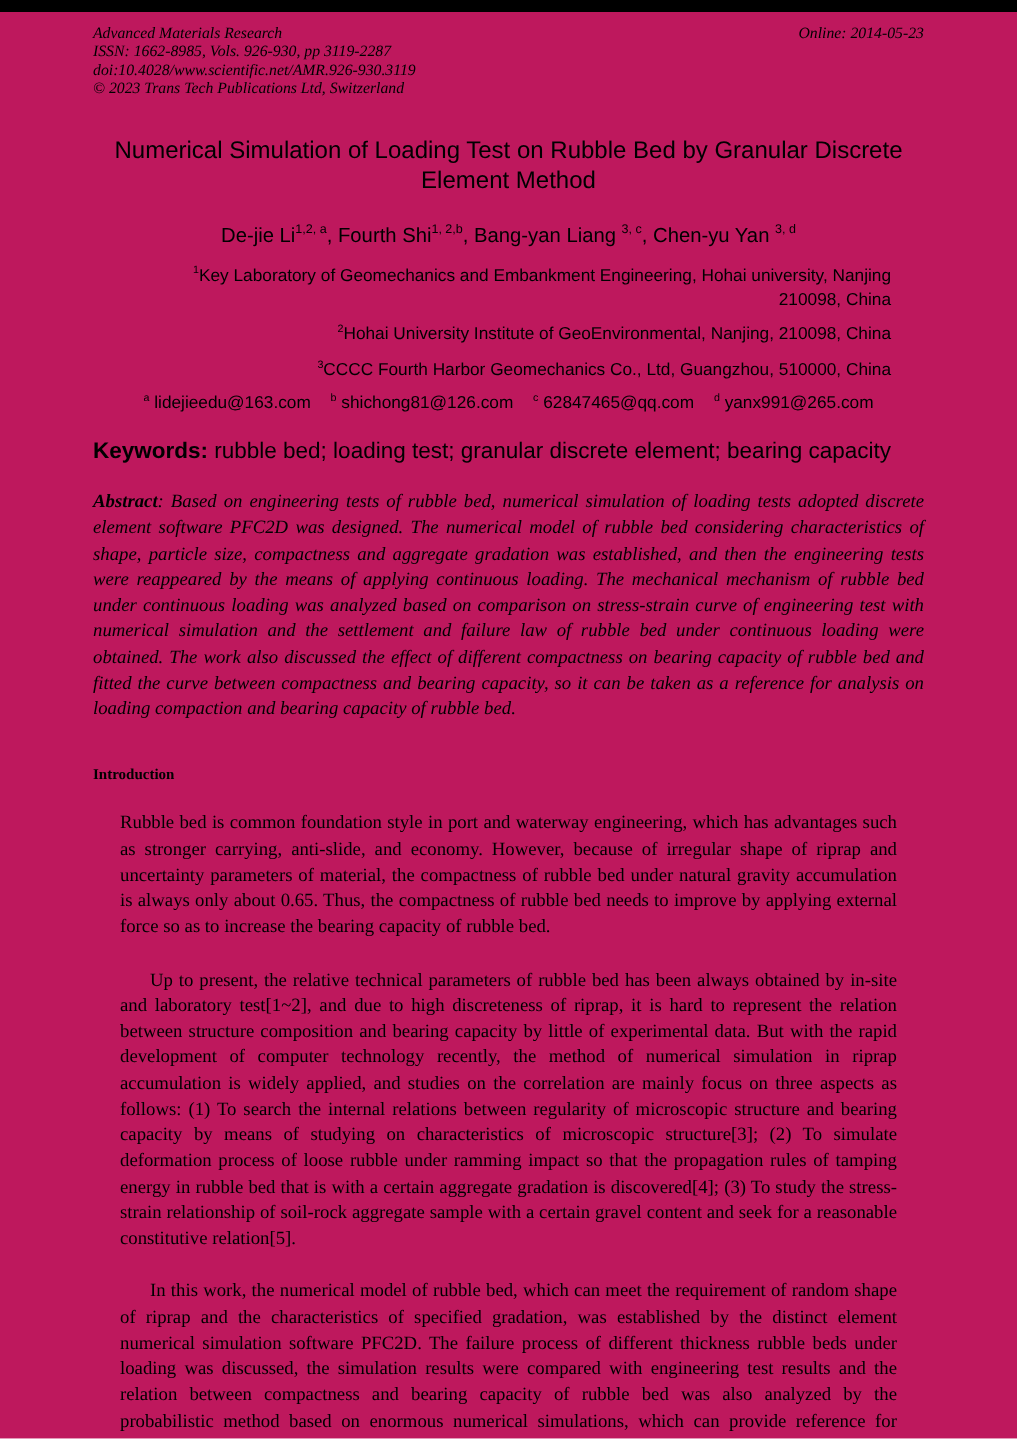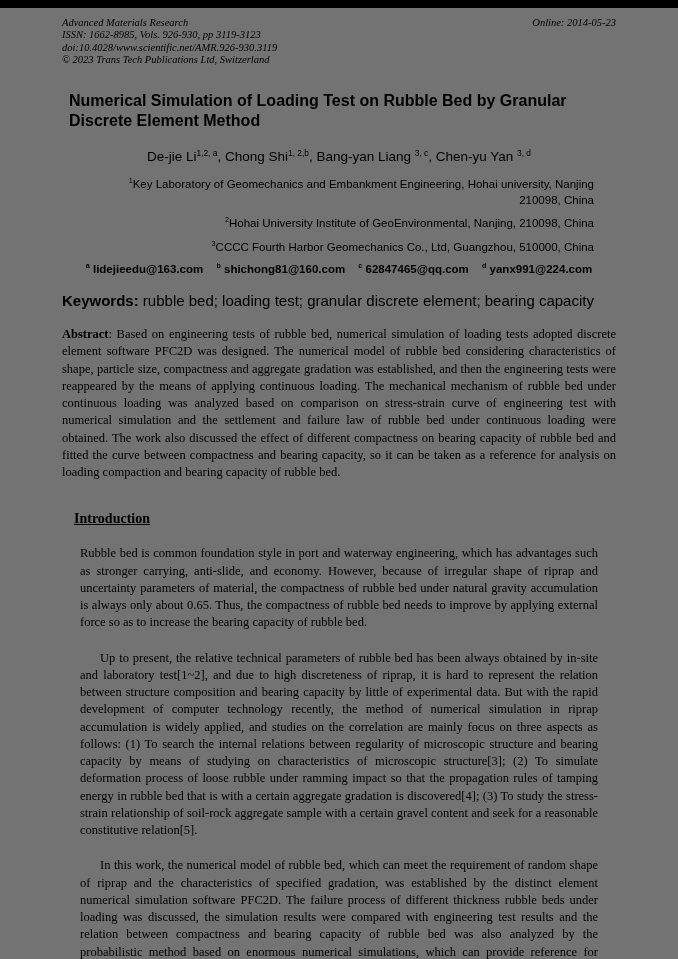--- a/index.html
+++ b/index.html
@@ -1,20 +1,20 @@
 <!DOCTYPE html>
 <html><head>
 <meta charset="utf-8">
 <style>
   html, body { margin: 0; padding: 0; background: #ffffff; }
   .page {
     position: relative;
     width: 678px;
     height: 959px;
-    background: #737373;
+    background: #be185d;
     font-family: "Liberation Serif", serif;
     color: #000000;
     overflow: hidden;
     box-sizing: border-box;
   }
   .top-bar {
     width: 100%;
     height: 8px;
     background: #000000;
   }
@@ -27,23 +27,24 @@
     font-size: 10.5px;
     line-height: 1.18;
   }
   .pub-row {
     display: flex;
     justify-content: space-between;
   }
   
   .title {
     font-family: "Liberation Sans", sans-serif;
-    font-weight: bold;
+    font-weight: normal;
     font-size: 16px;
     line-height: 1.3;
+    text-align: center;
     max-width: 540px;
     margin: 24px auto 0 auto;
   }
   
   .authors {
     font-family: "Liberation Sans", sans-serif;
     font-size: 13.5px;
     text-align: center;
     margin-top: 17px;
   }
@@ -64,42 +65,42 @@
     max-width: 510px;
     margin: 0 auto 8px auto;
   }
   
   .emails {
     font-family: "Liberation Sans", sans-serif;
     font-size: 11.5px;
     text-align: center;
     margin-top: 4px;
   }
-  .email-item { margin: 0 5px; white-space: nowrap; font-weight: bold; }
+  .email-item { margin: 0 5px; white-space: nowrap; }
   
   .keywords {
     font-family: "Liberation Sans", sans-serif;
     font-size: 15px;
     margin-top: 17px;
     text-align: left;
   }
   .keywords .kw-label { font-weight: bold; }
   
   .abstract {
     font-size: 12.5px;
     line-height: 1.38;
     text-align: justify;
     margin-top: 17px;
+    font-style: italic;
   }
   .abstract .abs-label { font-weight: bold; }
   .section-heading {
-    font-size: 14px;
+    font-size: 10px;
     font-weight: bold;
-    margin: 30px 0 9px 12px;
-    text-decoration: underline;
+    margin: 30px 0 9px 0;
   }
   .body-para {
     font-size: 12.5px;
     line-height: 1.38;
     text-align: justify;
     margin: 18px;
   }
   .body-para.indent { text-indent: 20px; }
 </style>
 </head>
@@ -107,45 +108,45 @@
 
 <div class="page">
   <div class="top-bar"></div>
   <div class="content">
 
     <div class="pub-header">
       <div class="pub-row">
         <span>Advanced Materials Research</span>
         <span>Online: 2014-05-23</span>
       </div>
-      <div>ISSN: 1662-8985, Vols. 926-930, pp 3119-3123</div>
+      <div>ISSN: 1662-8985, Vols. 926-930, pp 3119-2287</div>
       <div>doi:10.4028/www.scientific.net/AMR.926-930.3119</div>
       <div>© 2023 Trans Tech Publications Ltd, Switzerland</div>
     </div>
 
     <h1 class="title">Numerical Simulation of Loading Test on Rubble Bed by Granular Discrete Element Method</h1>
 
     <div class="authors">
       <span class="author"><span>De-jie Li</span><sup>1,2, a</sup><span>, </span></span>
-      <span class="author"><span>Chong Shi</span><sup>1, 2,b</sup><span>, </span></span>
+      <span class="author"><span>Fourth Shi</span><sup>1, 2,b</sup><span>, </span></span>
       <span class="author"><span>Bang-yan Liang </span><sup>3, c</sup><span>, </span></span>
       <span class="author"><span>Chen-yu Yan </span><sup>3, d</sup><span></span></span>
     </div>
 
     <div class="affiliations">
       <div class="affiliation"><sup>1</sup><span>Key Laboratory of Geomechanics and Embankment Engineering, Hohai university, Nanjing 210098, China</span></div>
       <div class="affiliation"><sup>2</sup><span>Hohai University Institute of GeoEnvironmental, Nanjing, 210098, China</span></div>
       <div class="affiliation"><sup>3</sup><span>CCCC Fourth Harbor Geomechanics Co., Ltd, Guangzhou, 510000, China</span></div>
     </div>
 
     <div class="emails">
       <span class="email-item"><sup>a</sup> <span>lidejieedu@163.com</span></span>
-      <span class="email-item"><sup>b</sup> <span>shichong81@160.com</span></span>
+      <span class="email-item"><sup>b</sup> <span>shichong81@126.com</span></span>
       <span class="email-item"><sup>c</sup> <span>62847465@qq.com</span></span>
-      <span class="email-item"><sup>d</sup> <span>yanx991@224.com</span></span>
+      <span class="email-item"><sup>d</sup> <span>yanx991@265.com</span></span>
     </div>
 
     <div class="keywords">
       <span class="kw-label">Keywords:</span><span> rubble bed; loading test; granular discrete element; bearing capacity</span>
     </div>
 
     <p class="abstract">
       <span class="abs-label">Abstract</span><span>: Based on engineering tests of rubble bed, numerical simulation of loading tests adopted discrete element software PFC2D was designed. The numerical model of rubble bed considering characteristics of shape, particle size, compactness and aggregate gradation was established, and then the engineering tests were reappeared by the means of applying continuous loading. The mechanical mechanism of rubble bed under continuous loading was analyzed based on comparison on stress-strain curve of engineering test with numerical simulation and the settlement and failure law of rubble bed under continuous loading were obtained. The work also discussed the effect of different compactness on bearing capacity of rubble bed and fitted the curve between compactness and bearing capacity, so it can be taken as a reference for analysis on loading compaction and bearing capacity of rubble bed.</span>
     </p>
 

